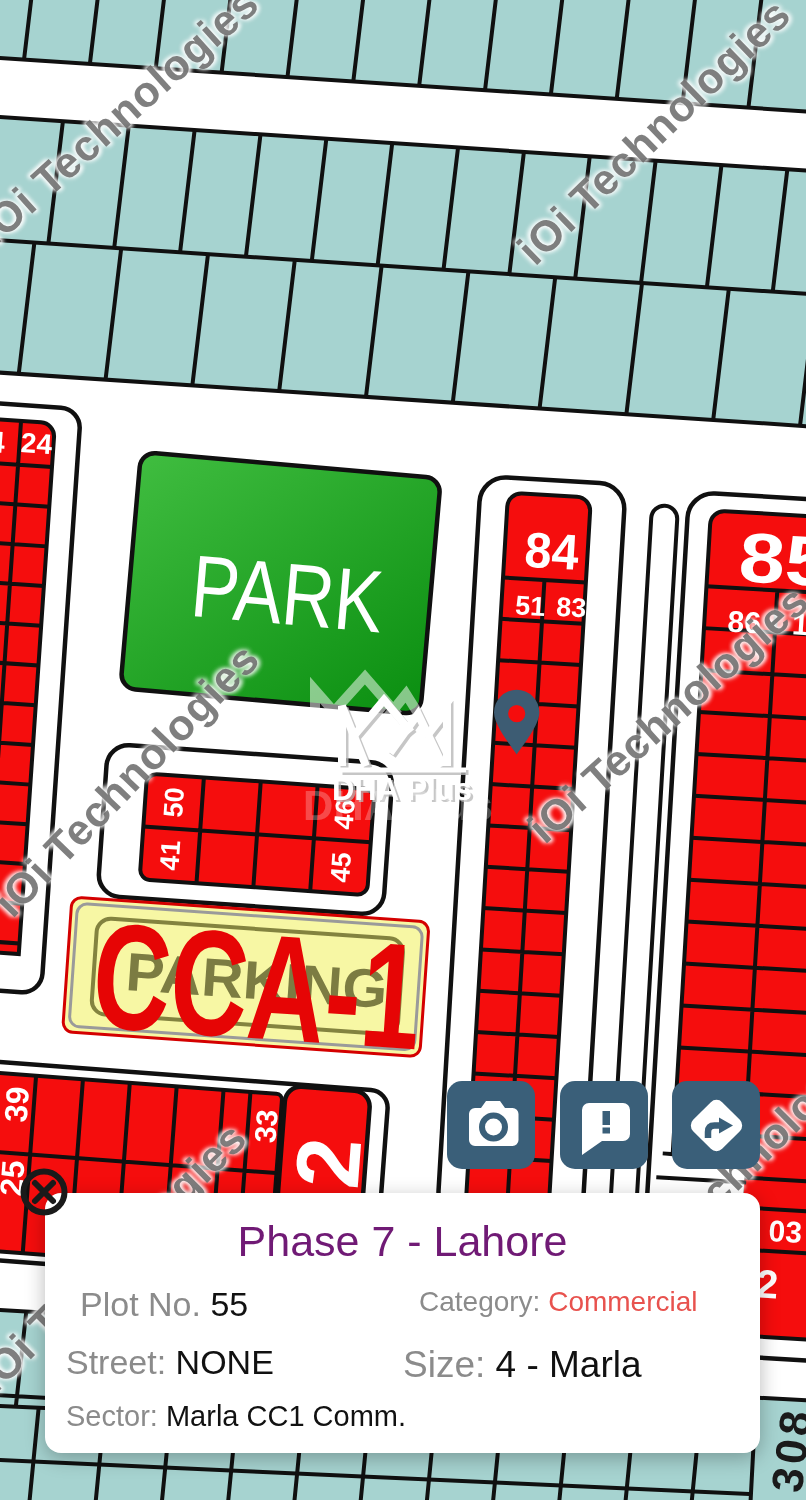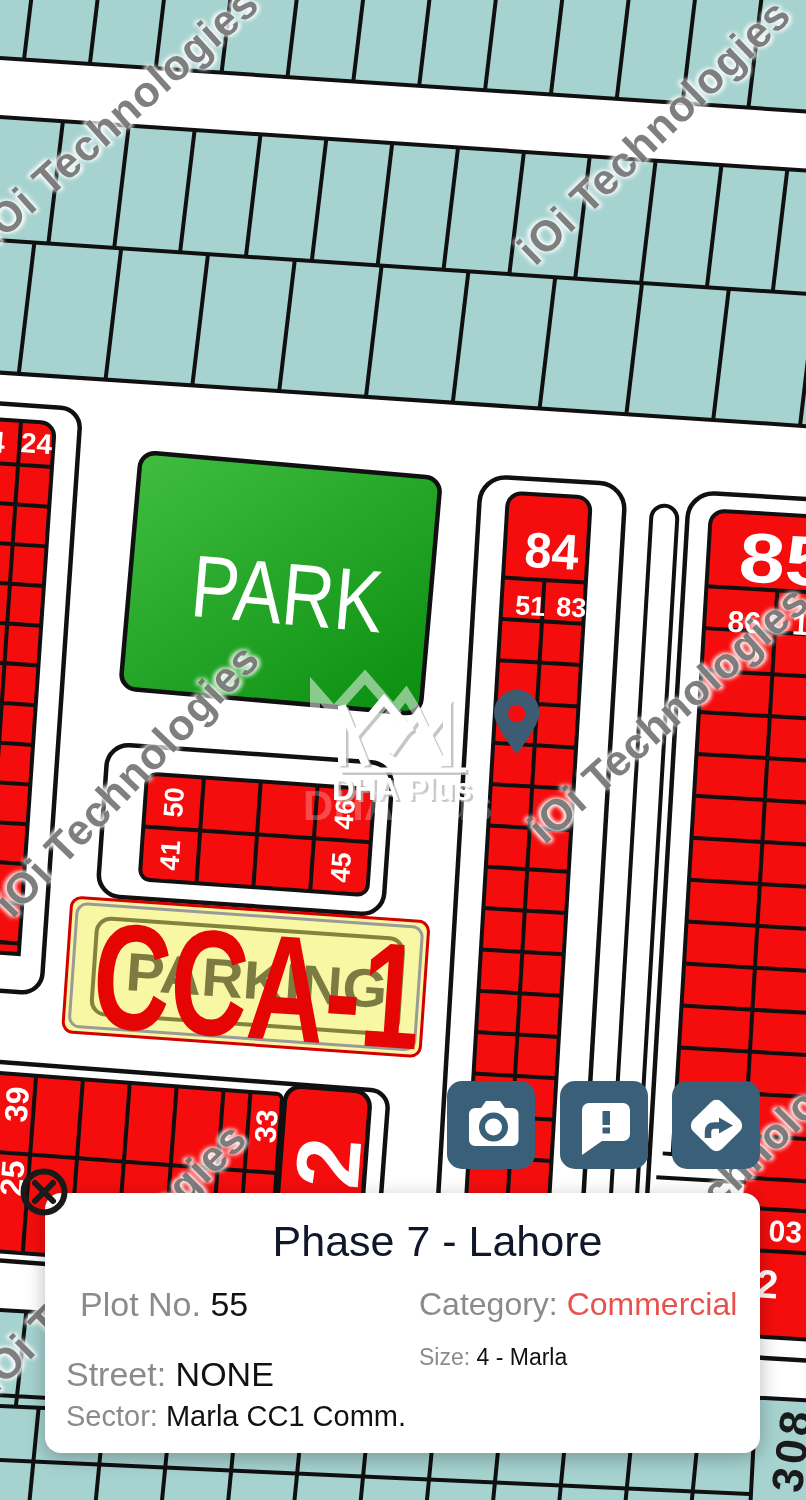--- a/index.html
+++ b/index.html
@@ -243,29 +243,29 @@
 
     <rect x="24" y="24" width="41" height="41" rx="8" fill="#fff" transform="rotate(45 44.5 44.5)"></rect>
 
     <path d="M36,57 V51 q0,-6.5 6.5,-6.5 h6" fill="none" stroke="#3a5f79" stroke-width="6.5"></path>
     <path d="M47,36.5 L61,44.5 L47,52.5 Z" fill="#3a5f79"></path>
   </svg>
 </div>
 
 <div id="card">
 
-  <div style="position:absolute;left:0;top:24px;width:100%;text-align:center;font-size:43px;color:#0f172a;margin-left:35px;">Phase 7 - Lahore</div>
+  <div style="position:absolute;left:0;top:24px;width:100%;text-align:center;font-size:43px;color:#701a75;">Phase 7 - Lahore</div>
 
   <div style="position:absolute;left:35px;top:92px;font-size:34px;"><span class="lbl">Plot No.&nbsp;</span><span class="val">55</span></div>
 
-  <div style="position:absolute;left:374px;top:93px;font-size:32px;"><span class="lbl">Category:&nbsp;</span><span style="color:#e8524e">Commercial</span></div>
-
-  <div style="position:absolute;left:21px;top:150px;font-size:34px;margin-top:12px;"><span class="lbl">Street:&nbsp;</span><span class="val">NONE</span></div>
-
-  <div style="position:absolute;left:374px;top:151px;font-size:23px;text-align:center;"><span class="lbl">Size:&nbsp;</span><span class="val">4 - Marla</span></div>
+  <div style="position:absolute;left:374px;top:93px;font-size:28px;"><span class="lbl">Category:&nbsp;</span><span style="color:#e8524e">Commercial</span></div>
+
+  <div style="position:absolute;left:21px;top:150px;font-size:34px;"><span class="lbl">Street:&nbsp;</span><span class="val">NONE</span></div>
+
+  <div style="position:absolute;left:358px;top:151px;font-size:37px;text-align:center;"><span class="lbl">Size:&nbsp;</span><span class="val">4 - Marla</span></div>
 
   <div style="position:absolute;left:21px;top:207px;font-size:29px;"><span class="lbl">Sector:&nbsp;</span><span class="val">Marla CC1 Comm.</span></div>
 </div>
 
 <svg width="60" height="60" viewBox="0 0 60 60" style="position:absolute;left:14px;top:1162px">
   <circle cx="30" cy="30" r="20.5" fill="none" stroke="#1a1a1a" stroke-width="6"></circle>
   <path d="M21,21 L39,39 M39,21 L21,39" stroke="#1a1a1a" stroke-width="6" stroke-linecap="round"></path>
 </svg>
 </div>
 

